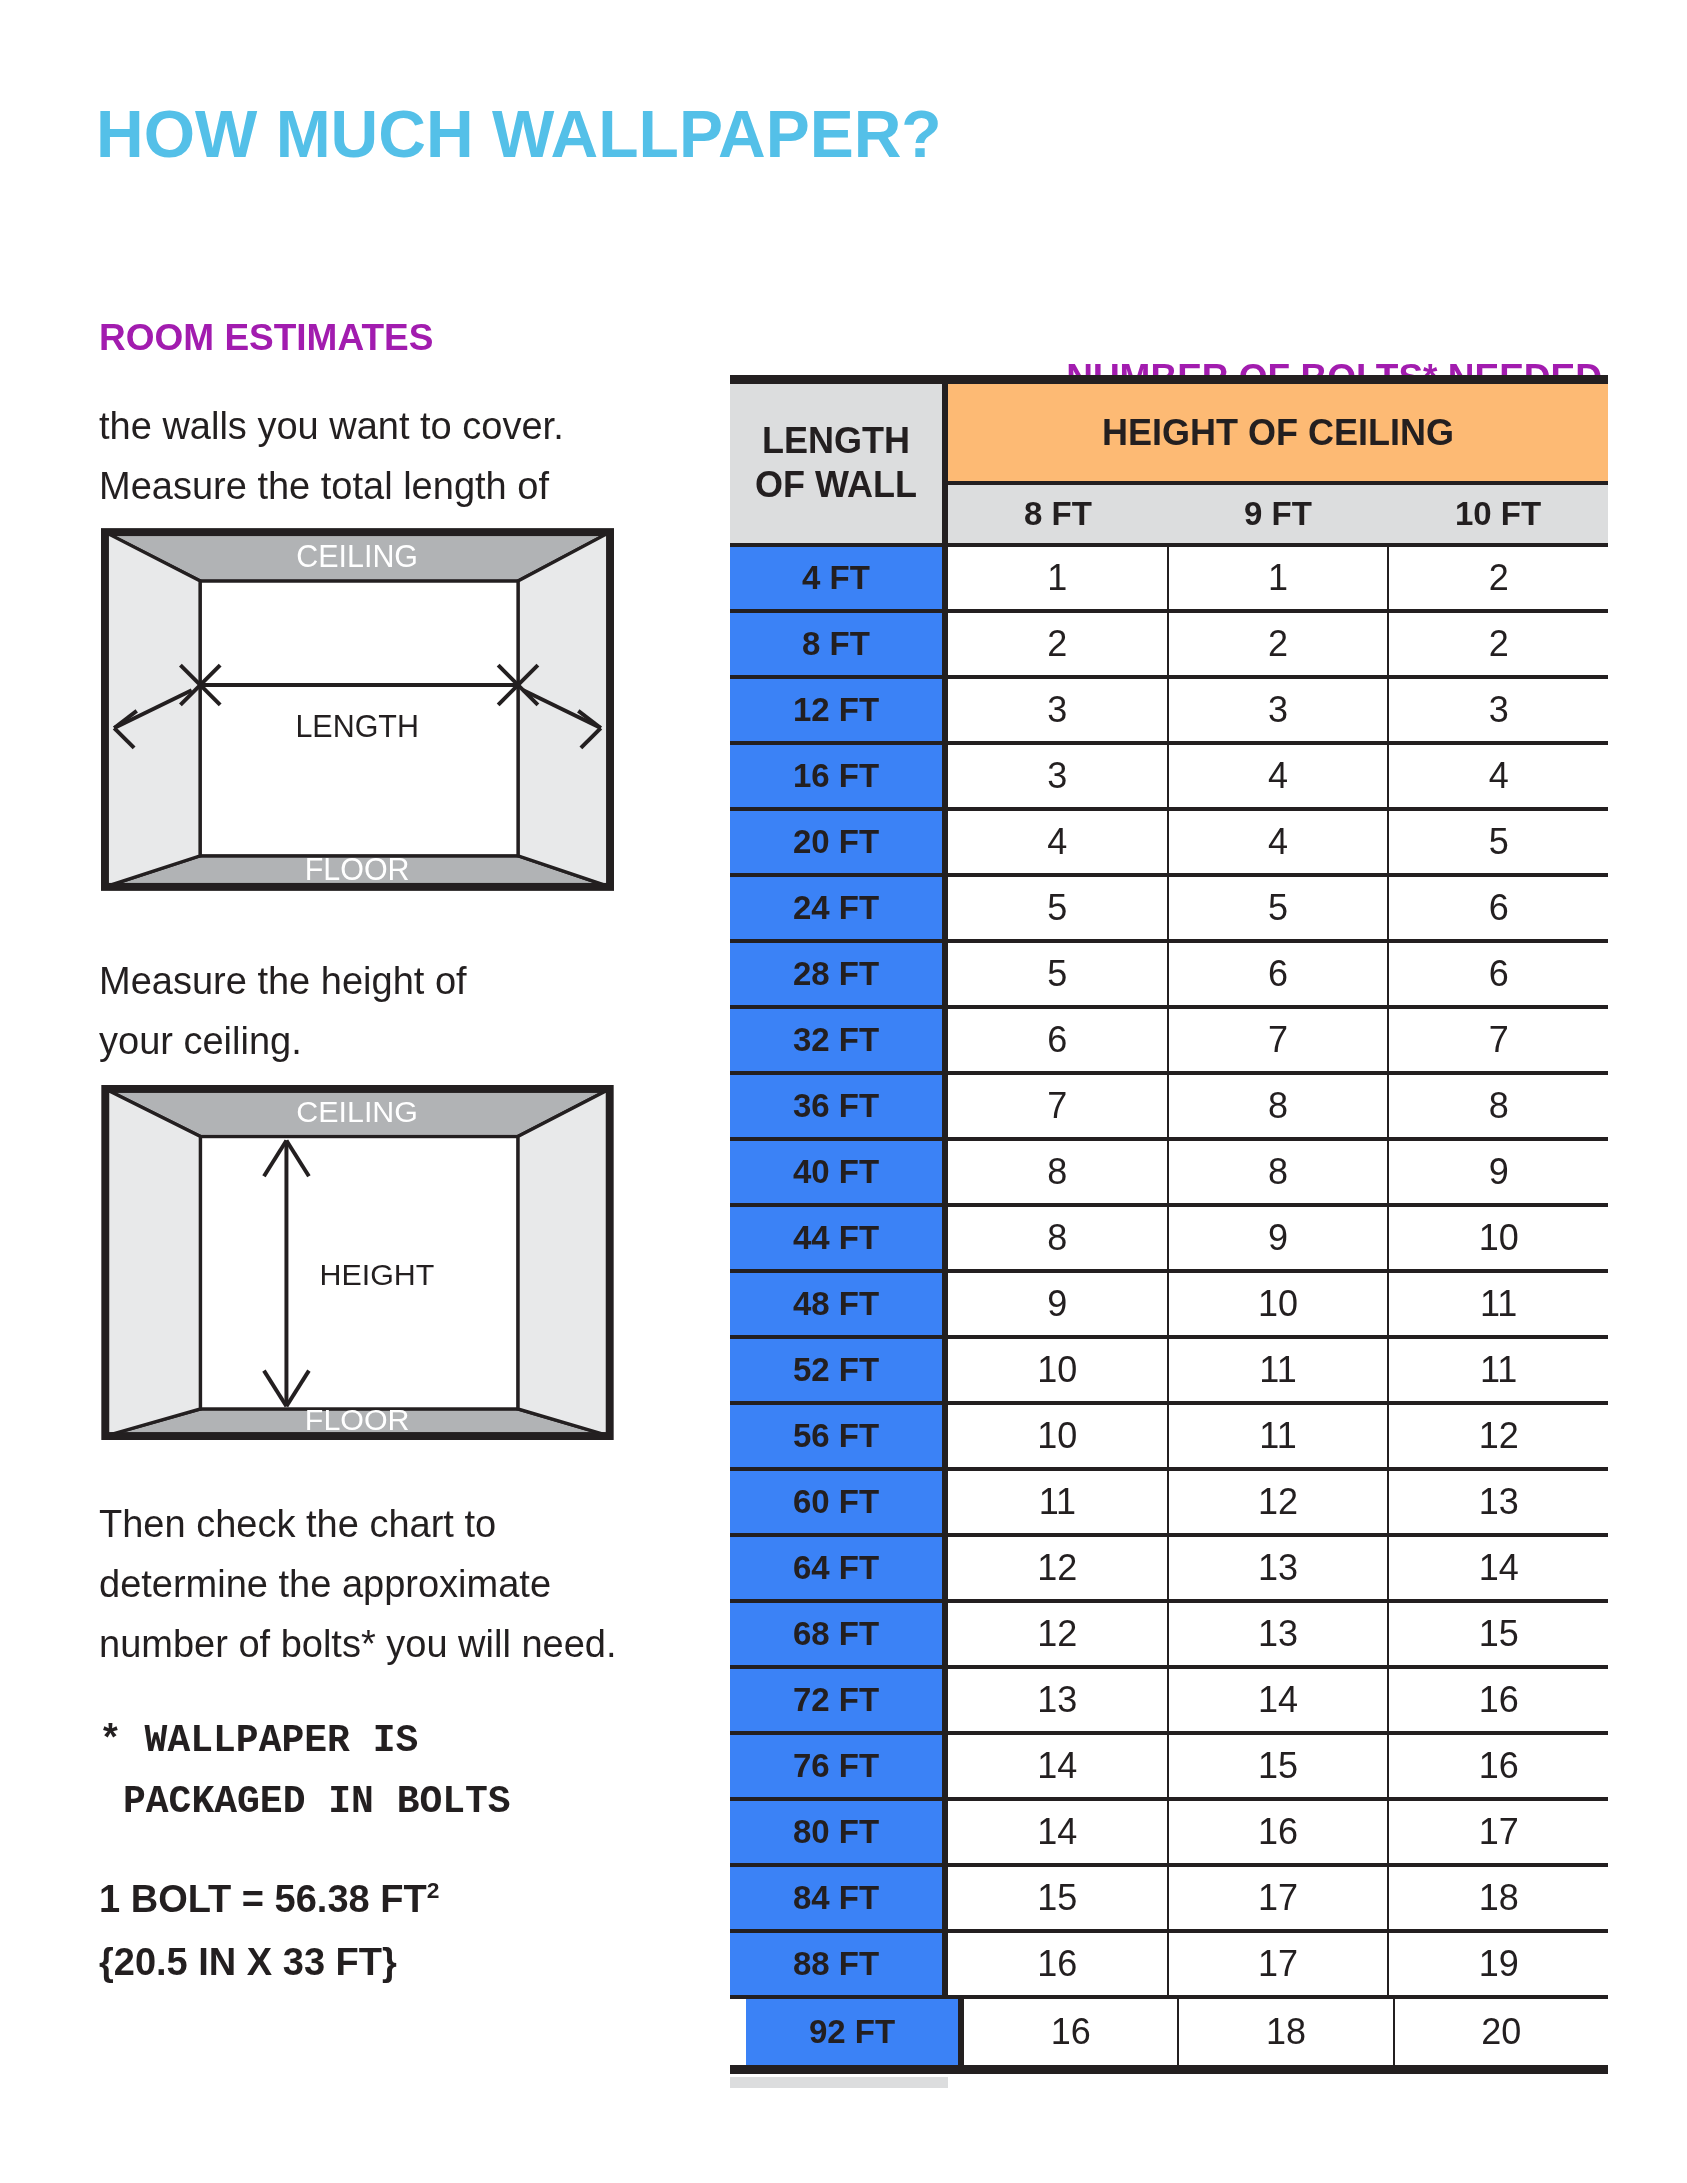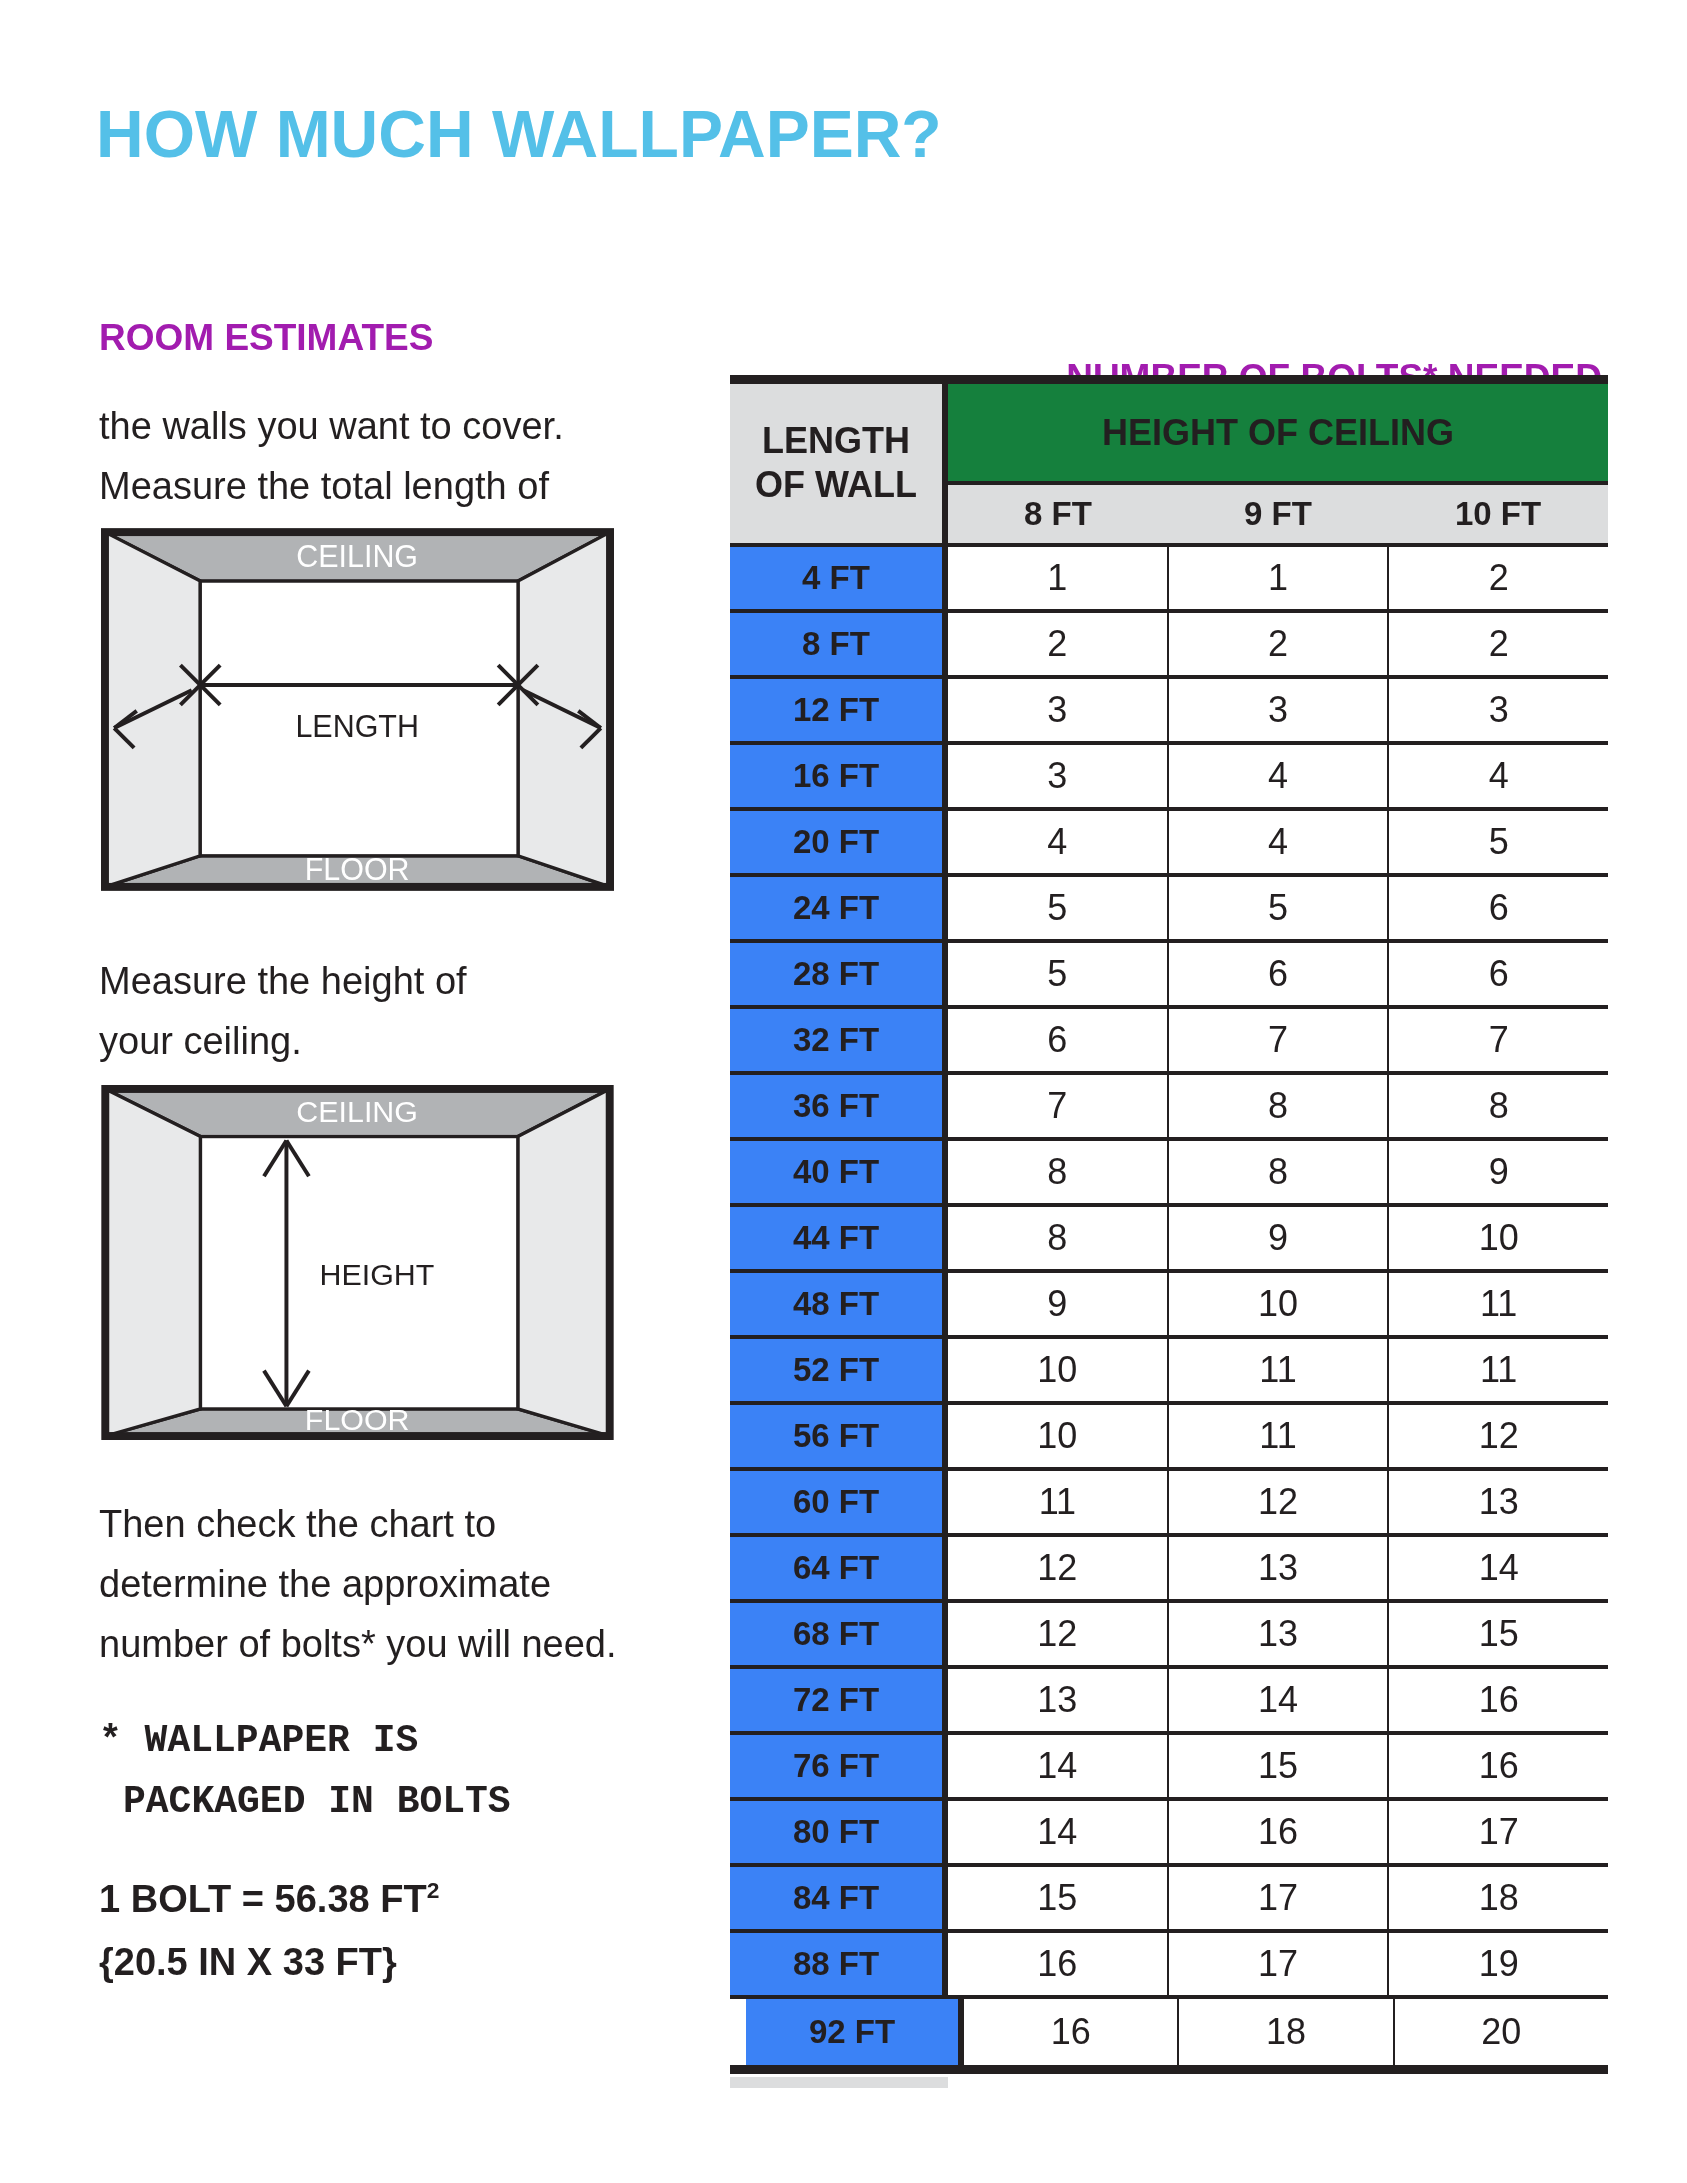--- a/index.html
+++ b/index.html
@@ -31,21 +31,21 @@
   .boltinfo sup{font-size:60%;vertical-align:super;}
 
   
   .tbl{left:730px;top:375px;width:878px;}
   .tbl-topbar{height:8.6px;background:#231F20;}
   .tbl-header{display:flex;height:159px;border-bottom:4px solid #231F20;}
   .lbl-col{width:212px;flex:0 0 212px;background:#DCDDDE;border-right:6.6px solid #231F20;
     display:flex;flex-direction:column;align-items:center;justify-content:center;}
   .lbl-col .hdr-line{font-size:36px;font-weight:bold;line-height:44px;}
   .hdr-right{flex:1;display:flex;flex-direction:column;}
-  .hdr-group{height:112px;background:#15803d;display:flex;align-items:center;justify-content:center;
+  .hdr-group{height:112px;background:#fdba74;display:flex;align-items:center;justify-content:center;
     font-size:36px;font-weight:bold;}
   .hdr-divider{height:4px;background:#231F20;}
   .hdr-cols{height:66px;background:#DCDDDE;display:grid;grid-template-columns:repeat(3,1fr);}
   .hdr-col{display:flex;align-items:center;justify-content:center;font-size:33px;font-weight:bold;}
 
   .t-row{display:flex;height:66px;box-sizing:border-box;border-bottom:4px solid #231F20;}
   .t-row:last-child{border-bottom:none;margin-left:16px;}
   .row-label{width:212px;flex:0 0 212px;background:#3b82f6;border-right:6.6px solid #231F20;
     display:flex;align-items:center;justify-content:center;font-size:33px;font-weight:bold;text-align:center;}
   .cell{flex:1;background:#ffffff;display:flex;align-items:center;justify-content:center;font-size:36px;}

